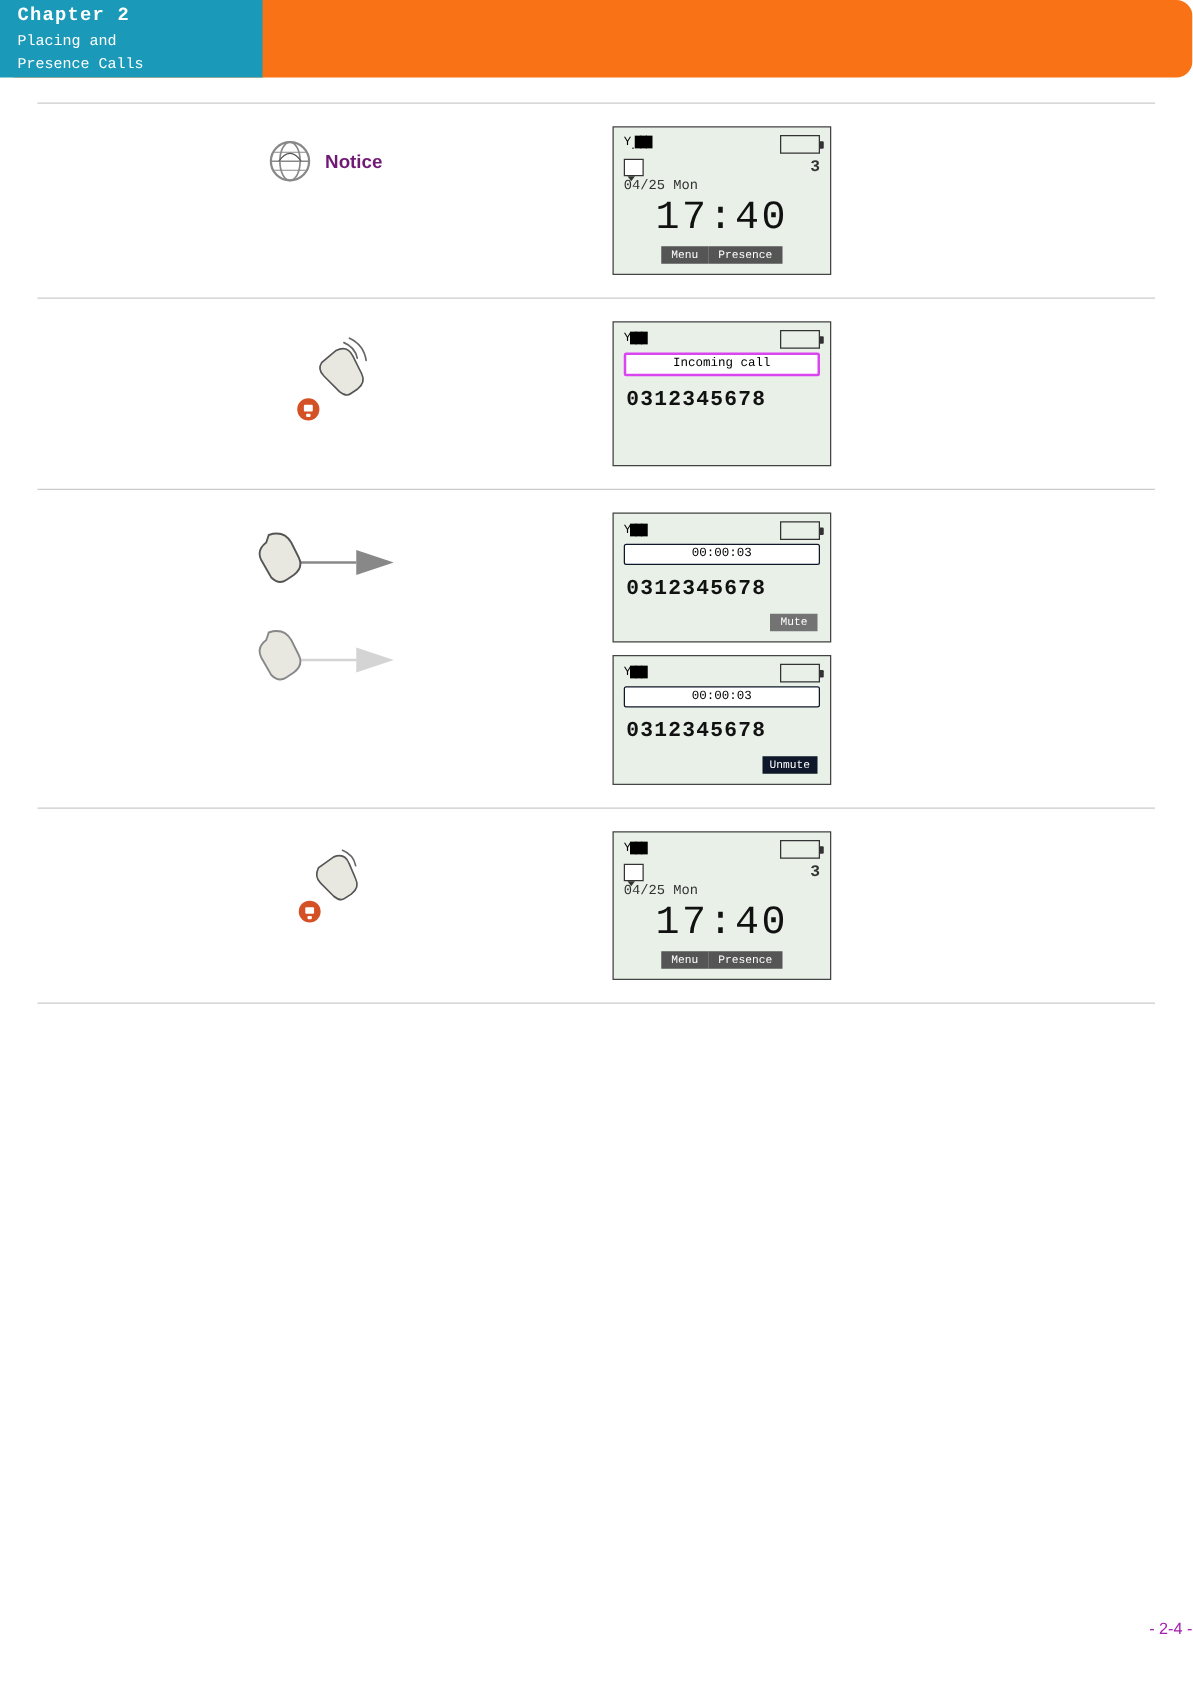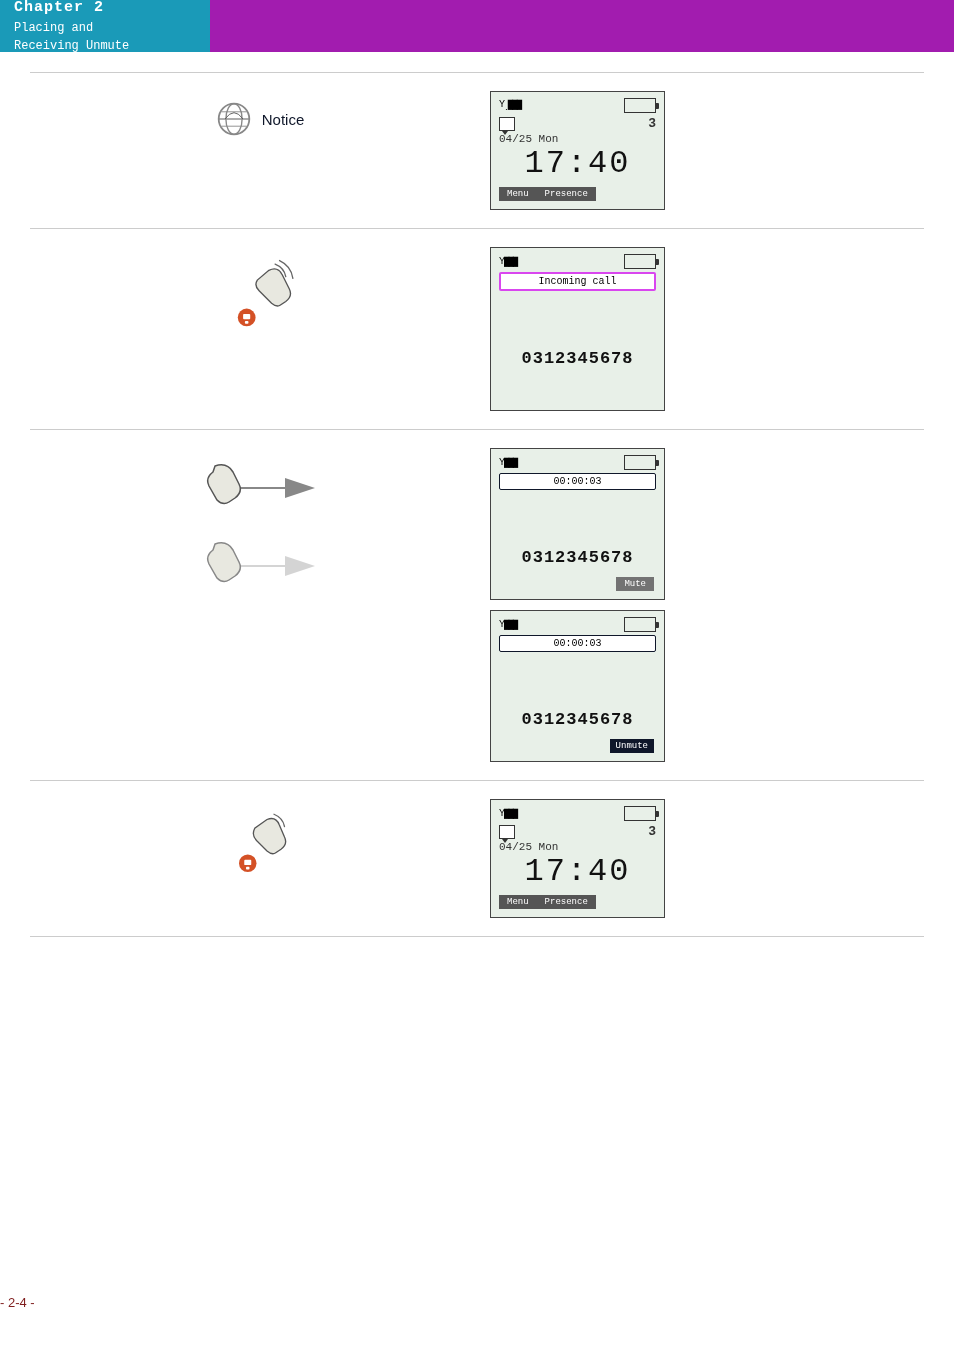--- a/index.html
+++ b/index.html
@@ -6,25 +6,26 @@
     body {
       width: 954px;
       min-height: 1350px;
       background: #ffffff;
       font-family: 'Courier New', Courier, monospace;
       position: relative;
     }
 
     
     .header {
-      background: #a21caf;
+      background: #f97316;
       width: 100%;
-      height: 52px;
+      height: 62px;
       display: flex;
       align-items: stretch;
+      border-radius: 13px;
     }
     .header-tab {
       background: #1a9ab8;
       color: #ffffff;
       padding: 8px 14px;
       font-size: 13px;
       line-height: 1.5;
       display: flex;
       flex-direction: column;
       justify-content: center;
@@ -154,21 +155,21 @@
       font-weight: normal;
       color: #111;
       text-align: center;
       letter-spacing: 2px;
       line-height: 1.1;
       margin-bottom: 4px;
       font-family: 'Courier New', monospace;
     }
     .phone-bottom-bar {
       display: flex;
-      justify-content: flex-start;
+      justify-content: center;
       margin-top: 2px;
     }
     .phone-soft-key {
       background: #555;
       color: #fff;
       font-size: 9px;
       padding: 2px 8px;
       border: none;
     }
     .phone-incoming-tag {
@@ -177,24 +178,23 @@
       text-align: center;
       font-size: 10px;
       padding: 2px 4px;
       margin-bottom: 4px;
       border-radius: 2px;
     }
     .phone-number {
       font-size: 17px;
       font-weight: bold;
       color: #111;
-      text-align: center;
+      text-align: left;
       padding: 6px 2px 6px 2px;
       letter-spacing: 1px;
-      margin-top: 48px;
     }
     .phone-timer-tag {
       background: #fff;
       border: 1px solid #0f172a;
       text-align: center;
       font-size: 10px;
       padding: 2px 4px;
       margin-bottom: 4px;
       border-radius: 2px;
     }
@@ -230,22 +230,22 @@
       display: flex;
       align-items: center;
       gap: 10px;
     }
     .notice-globe {
       width: 36px;
       height: 36px;
     }
     .notice-text {
       font-size: 15px;
-      font-weight: normal;
-      color: #0f172a;
+      font-weight: bold;
+      color: #701a75;
       font-family: Arial, sans-serif;
     }
 
     
     .phone-bell-icon {
       width: 80px;
       height: 80px;
     }
 
     
@@ -255,34 +255,34 @@
       align-items: flex-start;
       gap: 18px;
     }
 
     
     .page-footer {
       position: absolute;
       bottom: 40px;
       left: 0;
       right: 0;
-      text-align: left;
+      text-align: right;
       font-size: 13px;
-      color: #7f1d1d;
+      color: #a21caf;
       font-family: Arial, sans-serif;
     }
   </style>
 </head>
 <body>
 
 <div class="header">
   <div class="header-tab">
     <span class="chapter-label">Chapter 2</span>
     <span class="chapter-sub">Placing and</span>
-    <span class="chapter-sub">Receiving Unmute</span>
+    <span class="chapter-sub">Presence Calls</span>
   </div>
 </div>
 
 <div class="content">
 
   <div class="row">
     <div class="row-left">
       <div class="notice-container">
 
         <svg class="notice-globe" viewBox="0 0 40 40">

